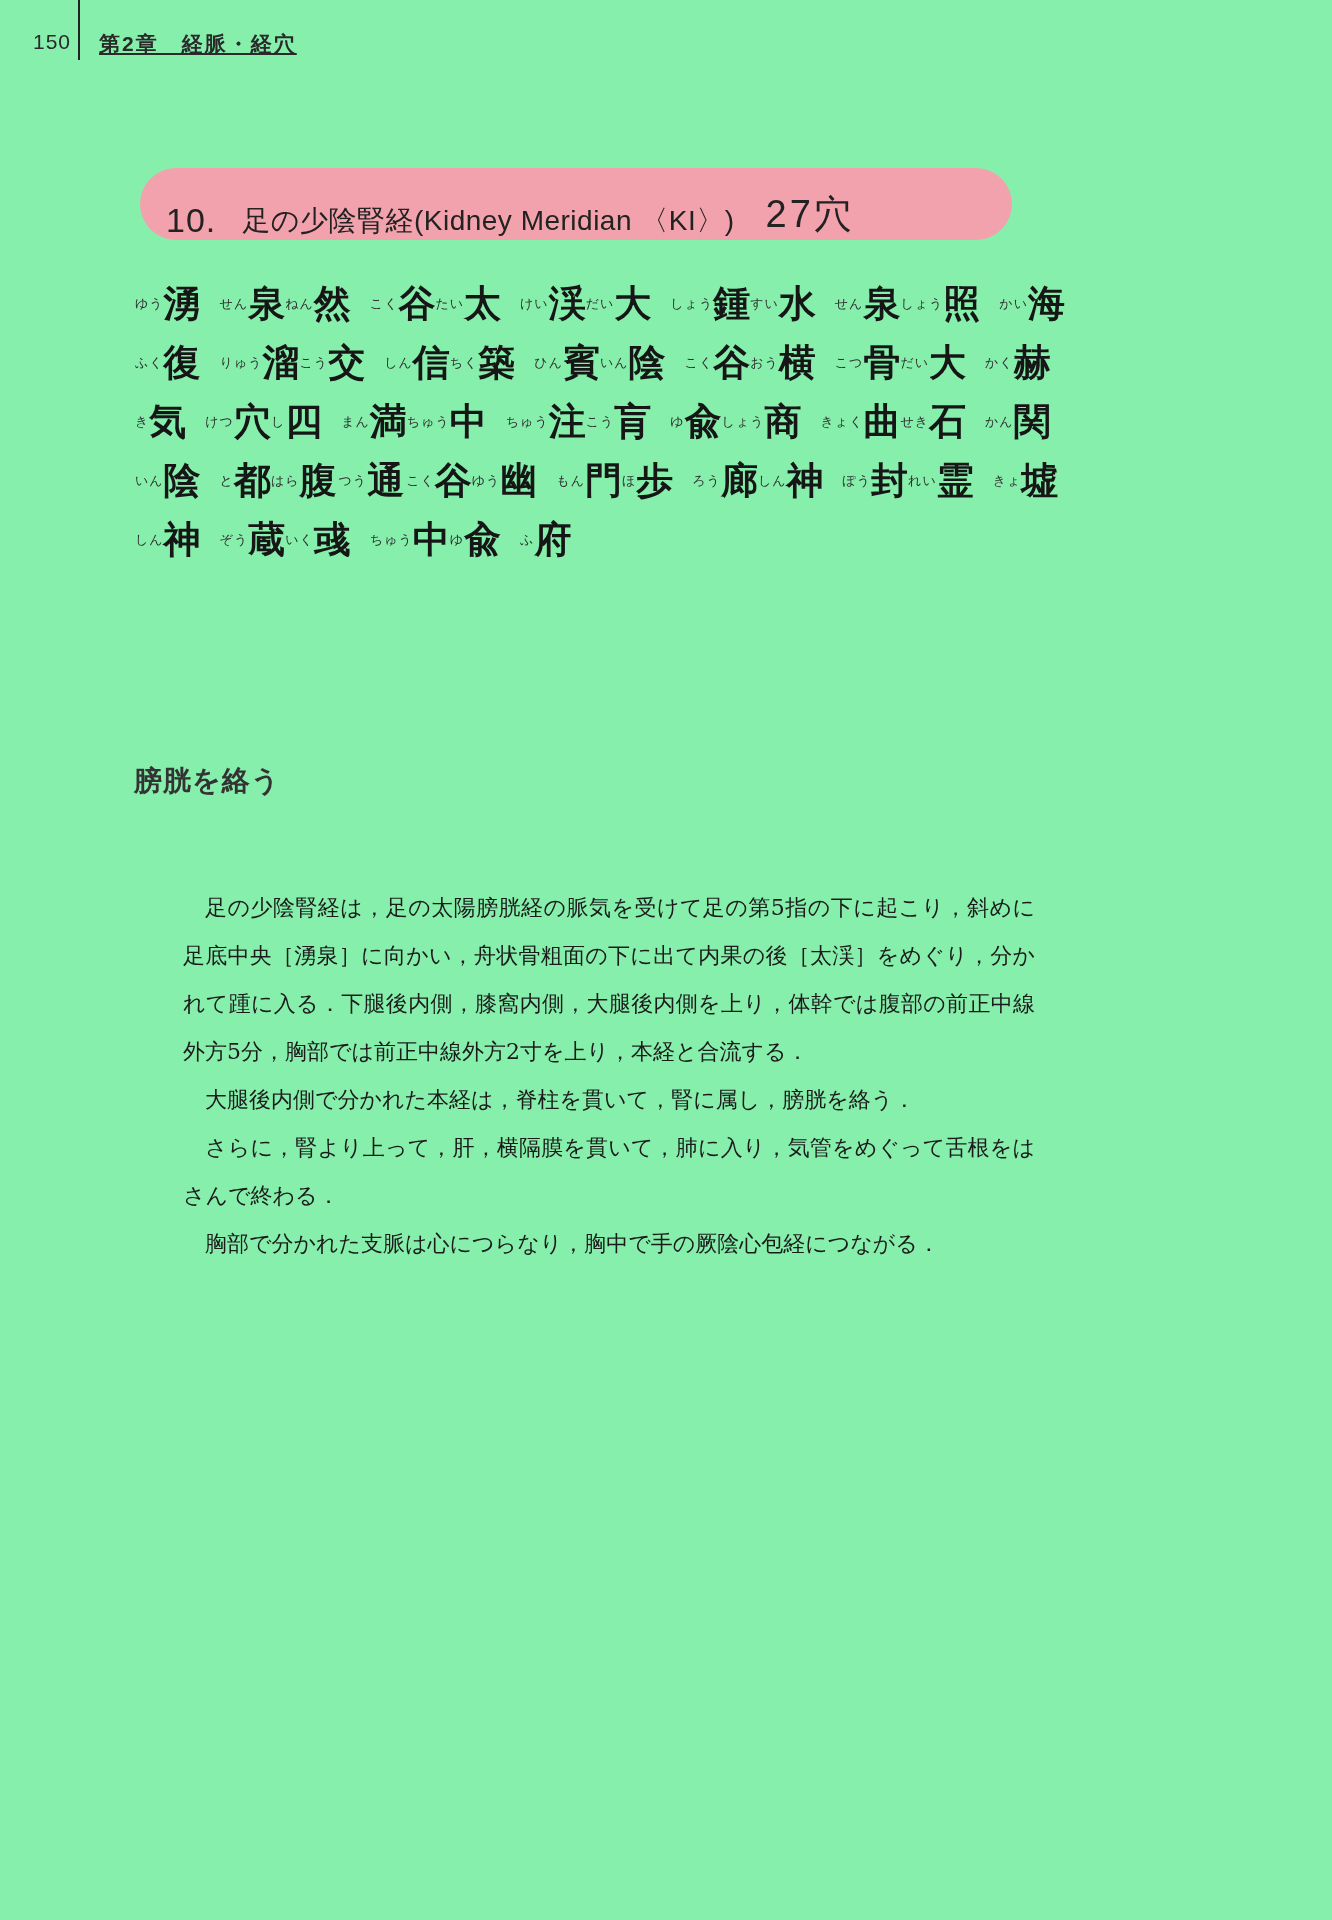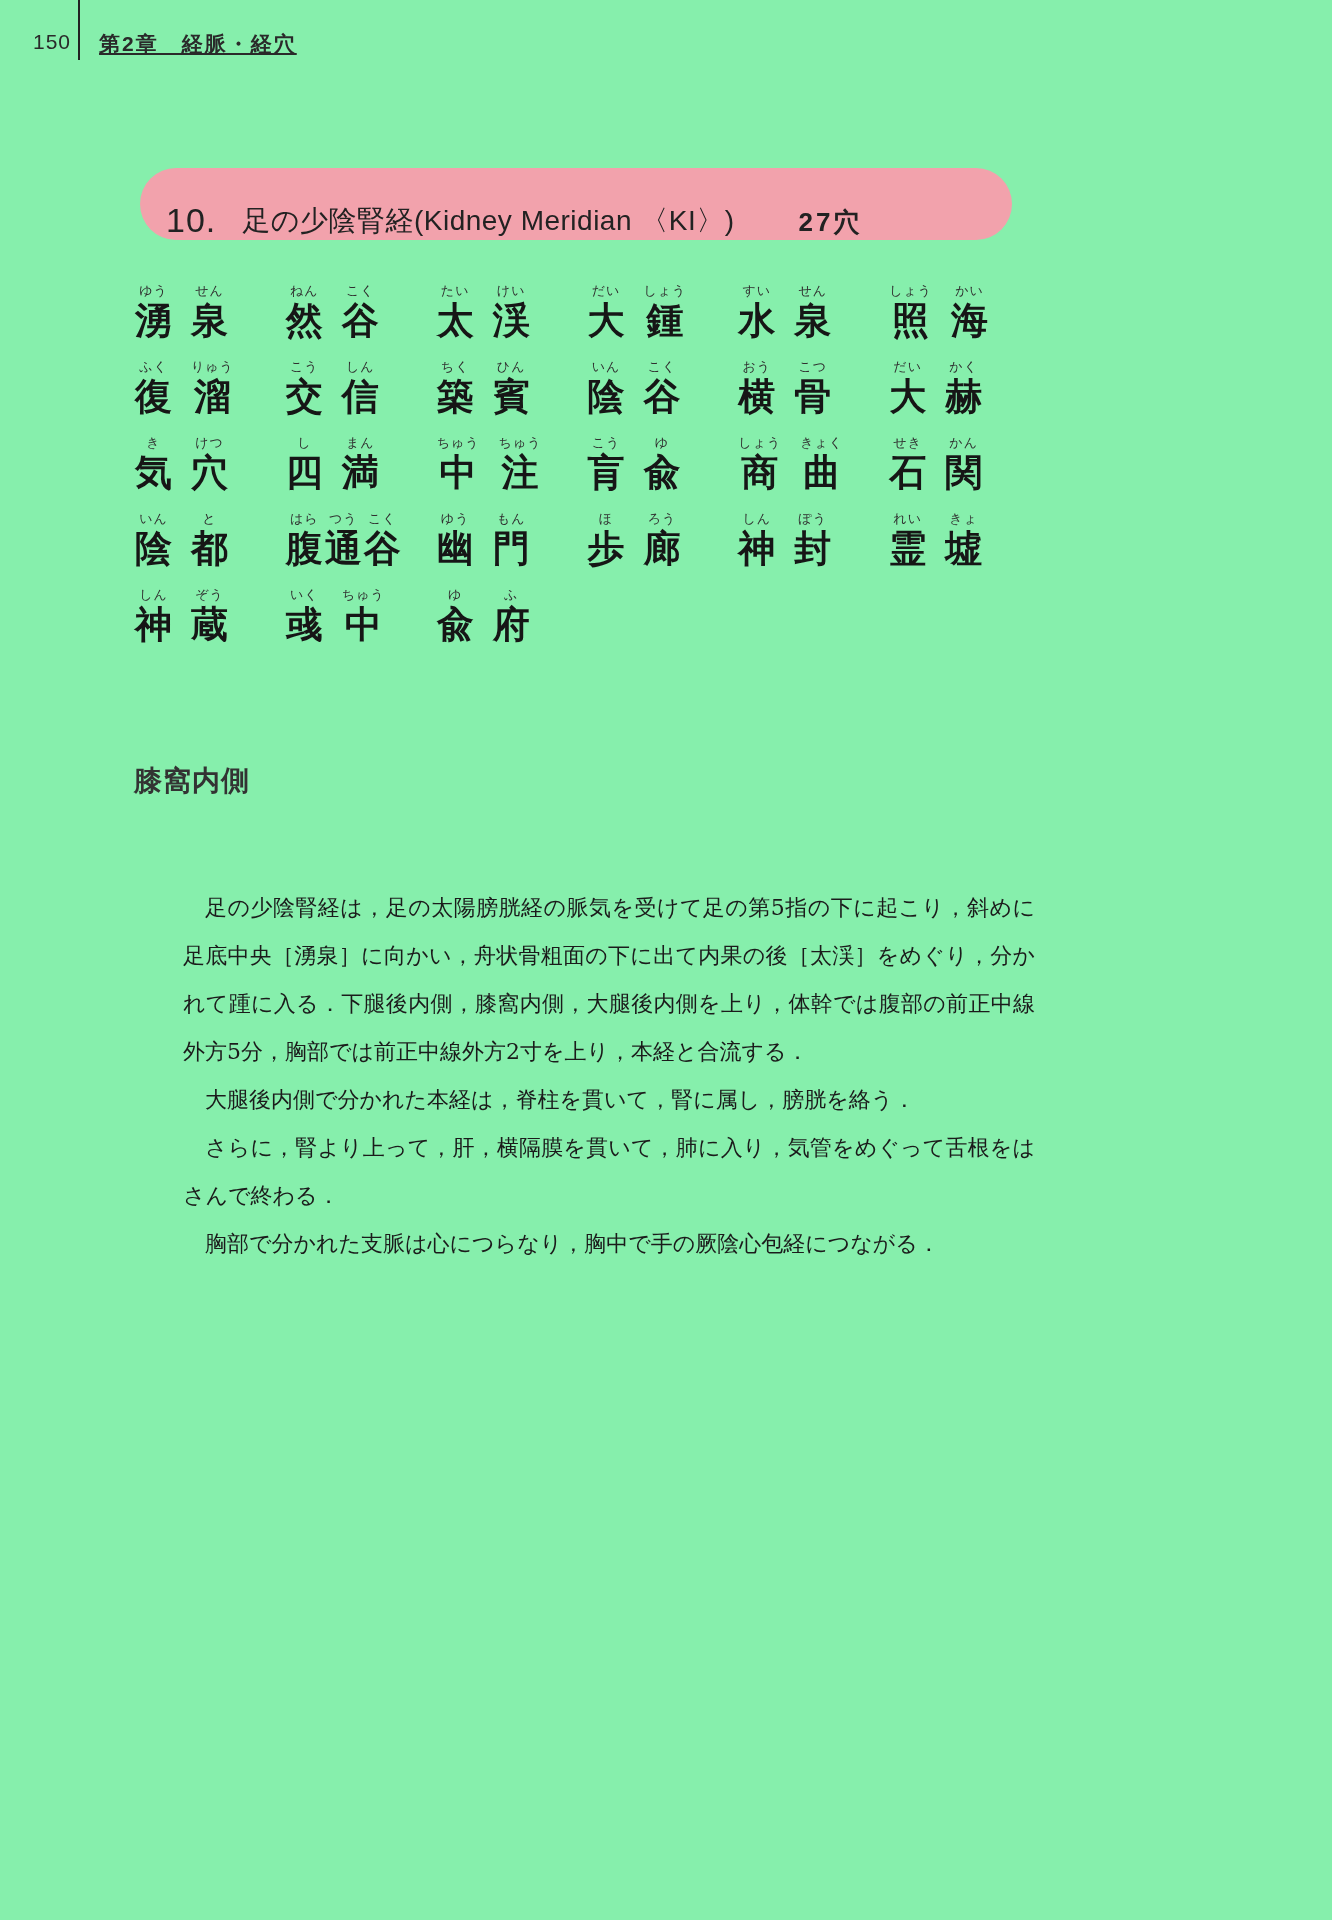--- a/index.html
+++ b/index.html
@@ -16,28 +16,28 @@
   .chapter-title { font-size:21px; font-weight:700; color:#2a2a2a; padding-top:6px; letter-spacing:2px;text-decoration:underline; }
 
   
   .banner {
     position:absolute; top:168px; left:140px; width:872px; height:72px;
     border-radius:38px; display:flex; align-items:flex-end;
     padding:0 0 0 26px; box-sizing:border-box;
   }
   .banner-number { font-size:34px; color:#222; letter-spacing:1px; }
   .banner-title { font-size:28px; color:#222; margin-left:26px; letter-spacing:0.5px; }
-  .banner-count { font-size:26px; color:#222; margin-left:64px; letter-spacing:3px;font-weight:bold; }
+  .banner-count { font-size:38px; color:#222; margin-left:31px; letter-spacing:3px; }
 
   
   .points-grid { position:absolute; top:282px; left:135px; width:905px; }
   .points-row { display:grid; grid-template-columns:repeat(6, 1fr); margin-bottom:17px; }
   .point { display:flex; gap:19px; align-items:flex-end; justify-self:start; }
   .point.tight { gap:2px; }
-  .pchar { display:flex; flex-direction:column; align-items:center; }
+  .pchar { display:flex; flex-direction:row; align-items:center; }
   .furi {
     font-size:13px; line-height:17px; color:#2f2f2f; letter-spacing:1px;
     font-family:"DejaVu Serif","Liberation Serif",serif; white-space:nowrap;
   }
   .kanji {
     font-size:37px; line-height:42px; color:#161616; font-weight:600;
     font-family:"DejaVu Serif","Liberation Serif",serif;
   }
 
   
@@ -351,21 +351,21 @@
             <span class="kanji">兪</span>
           </span>
           <span class="pchar">
             <span class="furi">ふ</span>
             <span class="kanji">府</span>
           </span>
         </div>
       </div>
     </div>
 
-  <div class="section-heading">膝窩内側</div>
+  <div class="section-heading">膀胱を絡う</div>
 
   <div class="flow-text">
       <p>足の少陰腎経は，足の太陽膀胱経の脈気を受けて足の第5指の下に起こり，斜めに足底中央［湧泉］に向かい，舟状骨粗面の下に出て内果の後［太渓］をめぐり，分かれて踵に入る．下腿後内側，膝窩内側，大腿後内側を上り，体幹では腹部の前正中線外方5分，胸部では前正中線外方2寸を上り，本経と合流する．</p>
       <p>大腿後内側で分かれた本経は，脊柱を貫いて，腎に属し，膀胱を絡う．</p>
       <p>さらに，腎より上って，肝，横隔膜を貫いて，肺に入り，気管をめぐって舌根をはさんで終わる．</p>
       <p>胸部で分かれた支脈は心につらなり，胸中で手の厥陰心包経につながる．</p>
     </div>
 
 </div>
 

